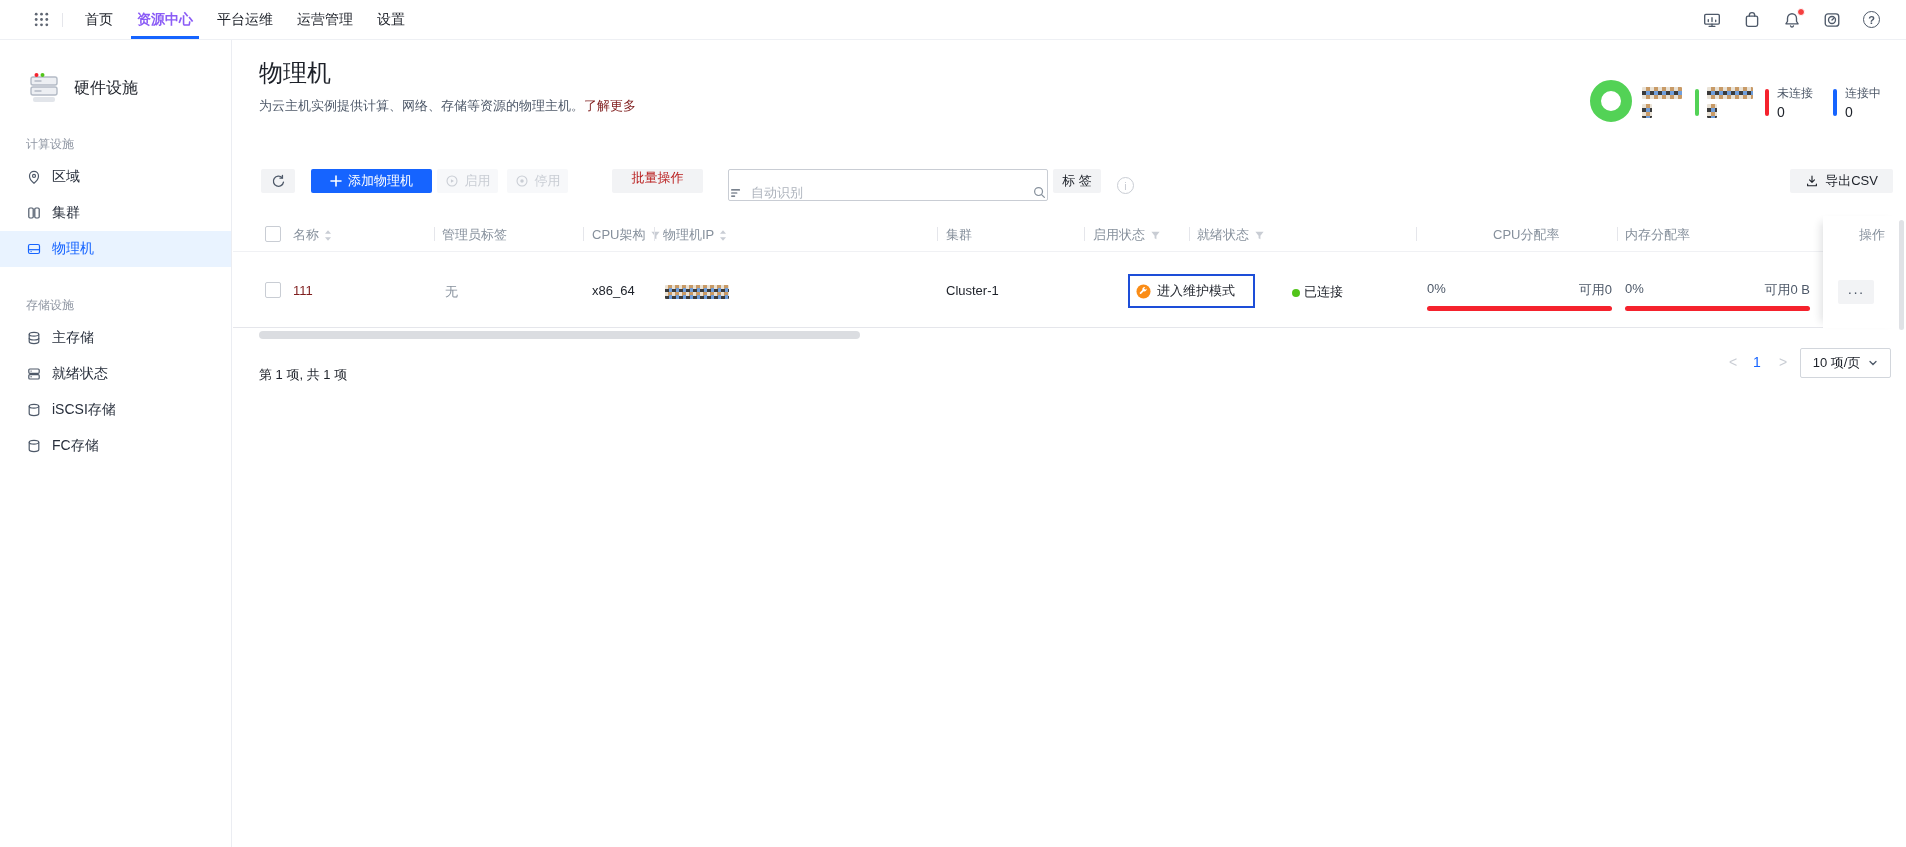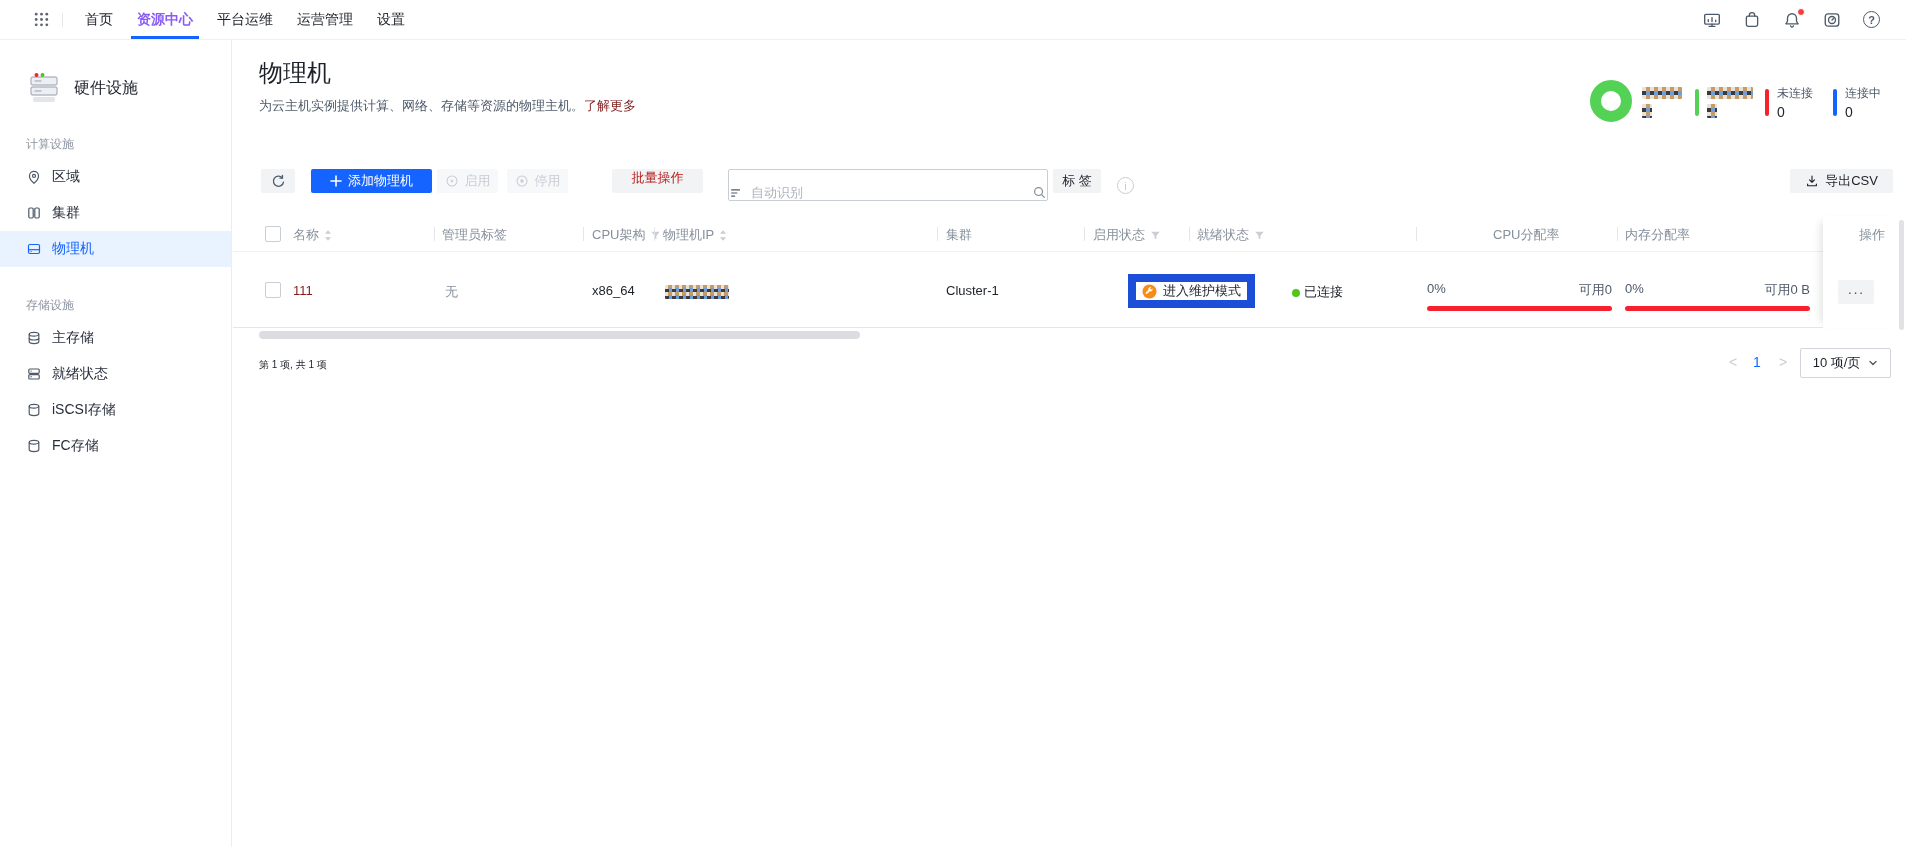--- a/index.html
+++ b/index.html
@@ -76,41 +76,41 @@
 
   
   .thead { position:absolute; left:0; right:0; top:176px; height:36px; border-bottom:1px solid #f0f1f4; }
   .th { position:absolute; top:10px; font-size:13px; color:#86909c; display:flex; align-items:center; gap:5px; white-space:nowrap; }
   .col-div { position:absolute; top:11px; width:1px; height:14px; background:#e5e6eb; }
   .cb { position:absolute; left:32px; width:16px; height:16px; border:1px solid #c9cdd4; border-radius:2px; background:#fff; cursor:pointer; }
   .trow { position:absolute; left:0; right:0; top:212px; height:76px; border-bottom:1px solid #e5e6eb; }
   .cell { position:absolute; top:31px; font-size:13px; white-space:nowrap; }
   .c-name { color:#7f1d1d; cursor:pointer; }
   .c-grey { color:#86909c; }
-  .maint-box { position:absolute; left:895px; top:22px; width:127px; height:34px; border:8px solid #1d4ed8;
+  .maint-box { position:absolute; left:895px; top:22px; width:127px; height:34px; border:2px solid #1d4ed8;
                display:flex; align-items:center; gap:6px; padding-left:6px; background:#fff; }
   .maint-box span { font-size:13px; color:#1d2129; white-space:nowrap; }
   .dot-green { position:absolute; left:1059px; top:37px; width:8px; height:8px; border-radius:50%; background:#52c41a; }
   .alloc { position:absolute; top:29px; width:185px; }
   .alloc-cpu { left:1194px; } .alloc-mem { left:1392px; }
   .alloc-line { display:flex; justify-content:space-between; font-size:13px; color:#4e5969; }
   .alloc-bar { margin-top:7px; height:5px; border-radius:3px; background:#f5222d; }
 
   .action-strip { position:absolute; top:176px; left:1590px; right:0; height:112px; background:#fff;
                   box-shadow:-8px 0 8px -6px rgba(29,33,41,.14); }
   .th-action { position:absolute; left:36px; top:10px; font-size:13px; color:#86909c; }
   .more-btn { position:absolute; left:15px; top:64px; width:36px; height:24px; background:#f2f3f5;
               border-radius:2px; display:flex; align-items:center; justify-content:center;
               font-size:14px; letter-spacing:1px; color:#4e5969; cursor:pointer; }
 
   .hscroll { position:absolute; left:26px; top:291px; width:601px; height:8px; background:#dbdde1; border-radius:4px; cursor:pointer; }
   .vscroll { position:absolute; right:2px; top:180px; width:5px; height:110px; background:#e0e2e6; border-radius:3px; cursor:pointer; }
 
   
-  .summary { position:absolute; left:26px; top:318px; font-size:10px; color:#1d2129; }
+  .summary { position:absolute; left:26px; top:326px; font-size:13px; color:#1d2129; }
   .pg-btn { position:absolute; top:314px; font-size:14px; color:#c9cdd4; cursor:pointer; }
   .pg-prev { left:1496px; } .pg-next { left:1546px; }
   .pg-cur { position:absolute; left:1520px; top:314px; font-size:14px; color:#1664ff; cursor:pointer; }
   .psize { position:absolute; left:1567px; top:308px; width:91px; height:30px; border:1px solid #d2d6dc;
            border-radius:2px; display:flex; align-items:center; justify-content:center; gap:8px;
            font-size:13px; color:#1d2129; background:#fff; cursor:pointer; }
 </style>
 </head>
 <body>
 

